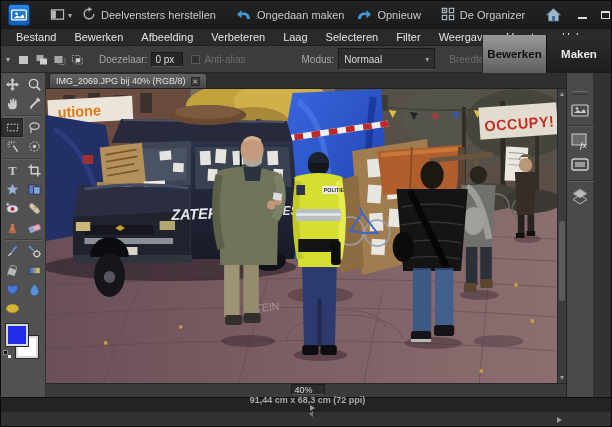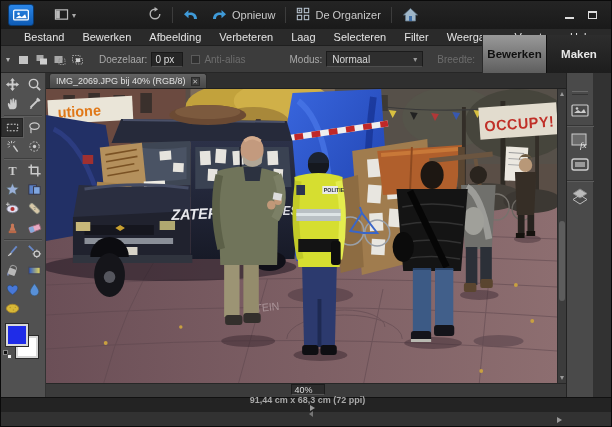--- a/index.html
+++ b/index.html
@@ -17,35 +17,35 @@
   .layout-btn { margin-left:16px; display:flex; align-items:center; gap:3px; padding:2px 4px; }
   .tb-btn { display:flex; align-items:center; gap:5px; padding:3px 6px; cursor:default; white-space:nowrap; }
   .tb-sep { width:1px; height:16px; background:#3c3c3c; margin:0 4px; }
   .win-controls { display:flex; align-items:center; gap:14px; margin:0 14px 0 10px; }
   .wc-min { width:9px; height:2px; background:#ddd; margin-top:6px; }
   .wc-max { width:9px; height:8px; border:1px solid #ddd; border-top:2px solid #ddd; }
   .spacer { flex:1; }
 
   
   .menubar { height:17px; background:#2a2a2a; border-bottom:1px solid #1f1f1f; display:flex; align-items:center;
-             font-size:11px; color:#e3e3e3; padding-left:14px; }
+             font-size:11px; color:#e3e3e3; padding-left:6px; }
   .menu-item { padding:0 9px; line-height:17px; }
 
   
   .optionsbar { position:relative; height:27px; background:#3c3c3c; border-bottom:1px solid #262626;
                 display:flex; align-items:center; font-size:10px; color:#8f8f8f; }
   .opt-dd-arrow { color:#b5b5b5; font-size:8px; margin:0 6px 0 5px; }
   .sel-modes { display:flex; align-items:center; gap:3px; margin-right:10px; }
   .sel-mode { width:15px; height:15px; display:flex; align-items:center; justify-content:center; }
   .opt-label { margin:0 4px; color:#a9a9a9; }
   .opt-label.disabled { color:#6d6d6d; }
   .opt-input { width:32px; height:15px; background:#262626; border:1px solid #191919; border-bottom-color:#4d4d4d;
                color:#ddd; font-size:10px; padding:0 3px; display:flex; align-items:center; }
   .opt-check { width:9px; height:9px; border:1px solid #5a5a5a; background:#303030; margin-left:8px; }
-  .opt-select { width:97px; height:16px; background:#2e2e2e; border:1px solid #1b1b1b; border-bottom-color:#4d4d4d;
+  .opt-select { width:97px; height:22px; background:#2e2e2e; border:1px solid #1b1b1b; border-bottom-color:#4d4d4d;
                 color:#d8d8d8; display:flex; align-items:center; justify-content:space-between; padding:0 5px; }
   .opt-select .caret { color:#9a9a9a; font-size:8px; }
   .swap-icon { color:#777; font-size:11px; margin:0 6px; }
 
   
   .ws-tabs { position:absolute; top:-11px; right:0; height:38px; display:flex; z-index:5; }
   .ws-tab { width:64px; display:flex; align-items:center; justify-content:center;
             font-size:11.5px; font-weight:bold; }
   .ws-tab.active { background:linear-gradient(#999,#5e5e5e); color:#101010; border-left:1px solid #2a2a2a; }
   .ws-tab.inactive { background:linear-gradient(#2d2d2d,#1d1d1d); color:#e8e8e8; border-left:1px solid #0f0f0f; width:65px; }
@@ -136,28 +136,30 @@
       <span style="color:#aaa;font-size:8px;">▾</span>
     </div>
     <div style="width:62px;"></div>
     <div class="tb-btn">
       <span>
         <svg width="14" height="14" viewBox="0 0 16 16">
           <path d="M8 2.5 A5.5 5.5 0 1 0 13.5 8" fill="none" stroke="#b5b5b5" stroke-width="1.6"></path>
           <path d="M7.5 0 L11.5 2.7 L7.5 5.4 Z" fill="#b5b5b5"></path>
         </svg>
       </span>
+      <span>Deelvensters herstellen</span>
     </div>
     <div class="tb-sep"></div>
     <div class="tb-btn">
       <span>
         <svg width="16" height="14" viewBox="0 0 16 14">
           <path d="M14 12 C14 6.5 9 4.5 5.5 6 L5.5 3 L1 7.2 L5.5 11.3 L5.5 8.4 C8.5 7.4 11 8.6 11 12 Z" fill="#3f9ad8"></path>
         </svg>
       </span>
+      <span>Ongedaan maken</span>
     </div>
     <div class="tb-btn">
       <span>
         <svg width="16" height="14" viewBox="0 0 16 14">
           <path d="M2 12 C2 6.5 7 4.5 10.5 6 L10.5 3 L15 7.2 L10.5 11.3 L10.5 8.4 C7.5 7.4 5 8.6 5 12 Z" fill="#3f9ad8"></path>
         </svg>
       </span>
       <span>Opnieuw</span>
     </div>
     <div class="tb-sep"></div>
@@ -230,21 +232,21 @@
             <rect x="1.5" y="2.5" width="7.5" height="6.5" fill="none" stroke="#9a9a9a" stroke-dasharray="1.5 1"></rect>
             <rect x="5" y="5.5" width="6.5" height="5.5" fill="none" stroke="#9a9a9a" stroke-dasharray="1.5 1"></rect>
             <rect x="5" y="5.5" width="4" height="3.5" fill="#cfcfcf"></rect>
           </svg>
       </span>
     </div>
     <span class="opt-label">Doezelaar:</span>
     <div class="opt-input">0 px</div>
     <div class="opt-check"></div>
     <span class="opt-label disabled">Anti-alias</span>
-    <span class="opt-label" style="margin-left:40px;text-align:right;">Modus:</span>
+    <span class="opt-label" style="margin-left:52px;text-align:right;">Modus:</span>
     <div class="opt-select">
       <span>Normaal</span>
       <span class="caret">▾</span>
     </div>
     <span class="opt-label disabled" style="margin-left:14px;">Breedte:</span>
     <span class="swap-icon" style="margin-left:50px;">⇄</span>
     <span class="opt-label disabled">Hoogte:</span>
 
     <div class="ws-tabs">
       <div class="ws-tab active">Bewerken</div>

